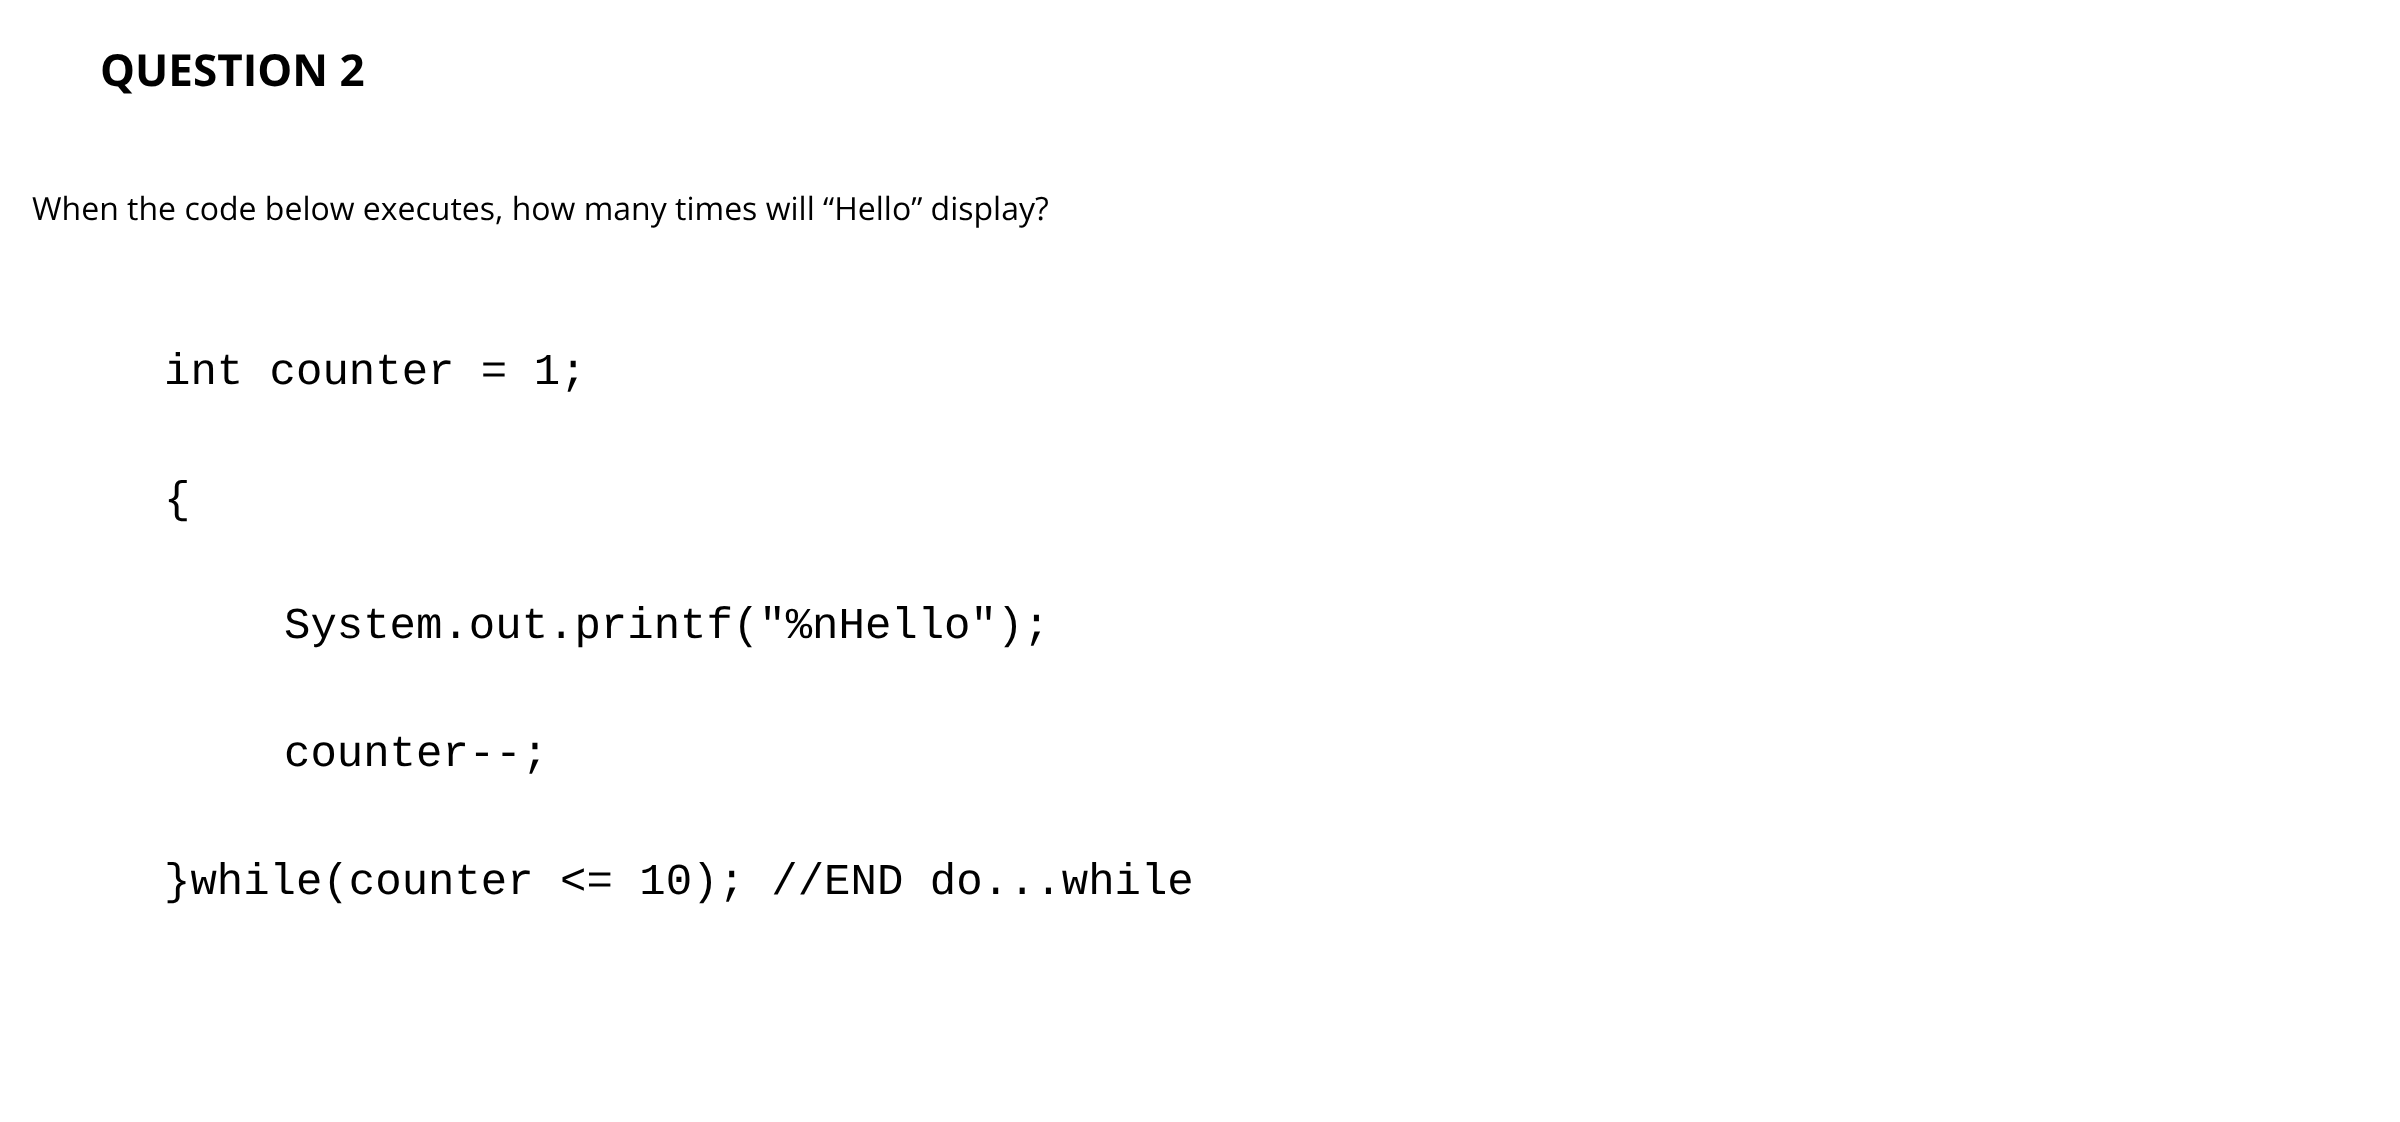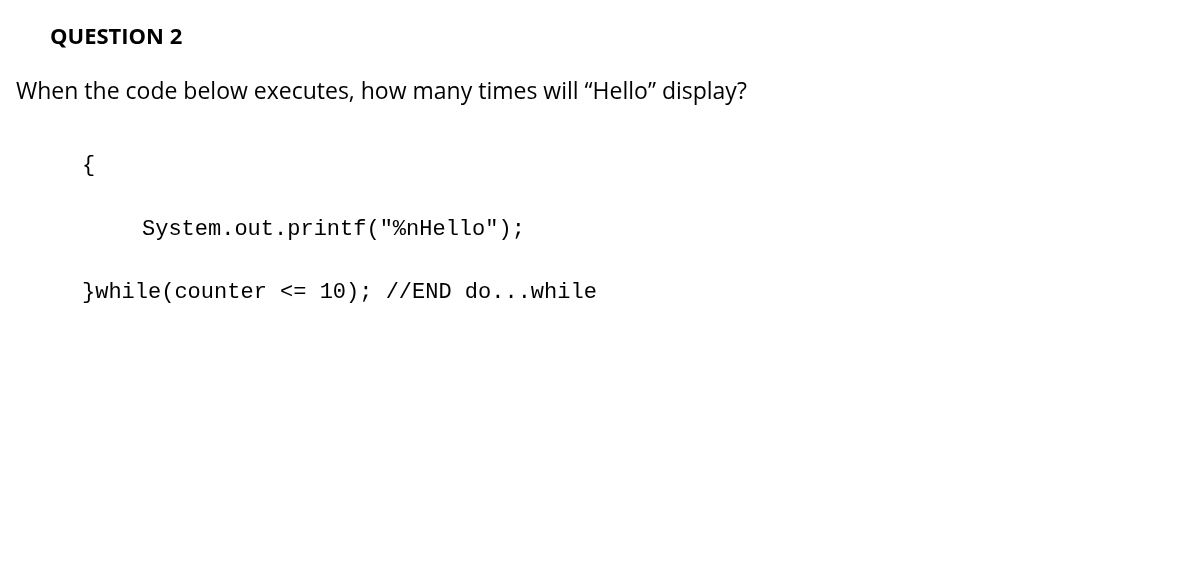--- a/index.html
+++ b/index.html
@@ -12,27 +12,27 @@
       background: #ffffff;
       color: #000000;
       width: 1200px;
       height: 561px;
       padding: 20px 0;
     }
     .question-header {
       font-weight: 700;
       font-size: 22px;
       padding-left: 50px;
-      margin-bottom: 24px;
+      margin-bottom: 43px;
       color: #000000;
     }
     .question-text {
-      font-size: 23px;
+      font-size: 16px;
       padding-left: 16px;
-      margin-bottom: 12px;
+      margin-bottom: 24px;
       color: #000000;
     }
     .code-block {
       font-family: "Courier New", Courier, monospace;
       font-size: 22px;
       padding-left: 82px;
       line-height: 1.45;
       margin-bottom: 18px;
       color: #000000;
       white-space: pre;
@@ -45,16 +45,18 @@
     }
   </style>
 </head>
 <body>
 
 <div class="question-header">QUESTION 2</div>
 
 <div class="question-text">When the code below executes, how many times will “Hello” display?</div>
 
 <div class="code-block">
+<div class="code-indent-1">int counter = 1;</div>
 <div class="code-indent-1">{</div>
 <div class="code-indent-2">System.out.printf("%nHello");</div>
+<div class="code-indent-2">counter--;</div>
 <div class="code-indent-1">}while(counter &lt;= 10); //END do...while</div>
 </div>
 
 </body></html>

